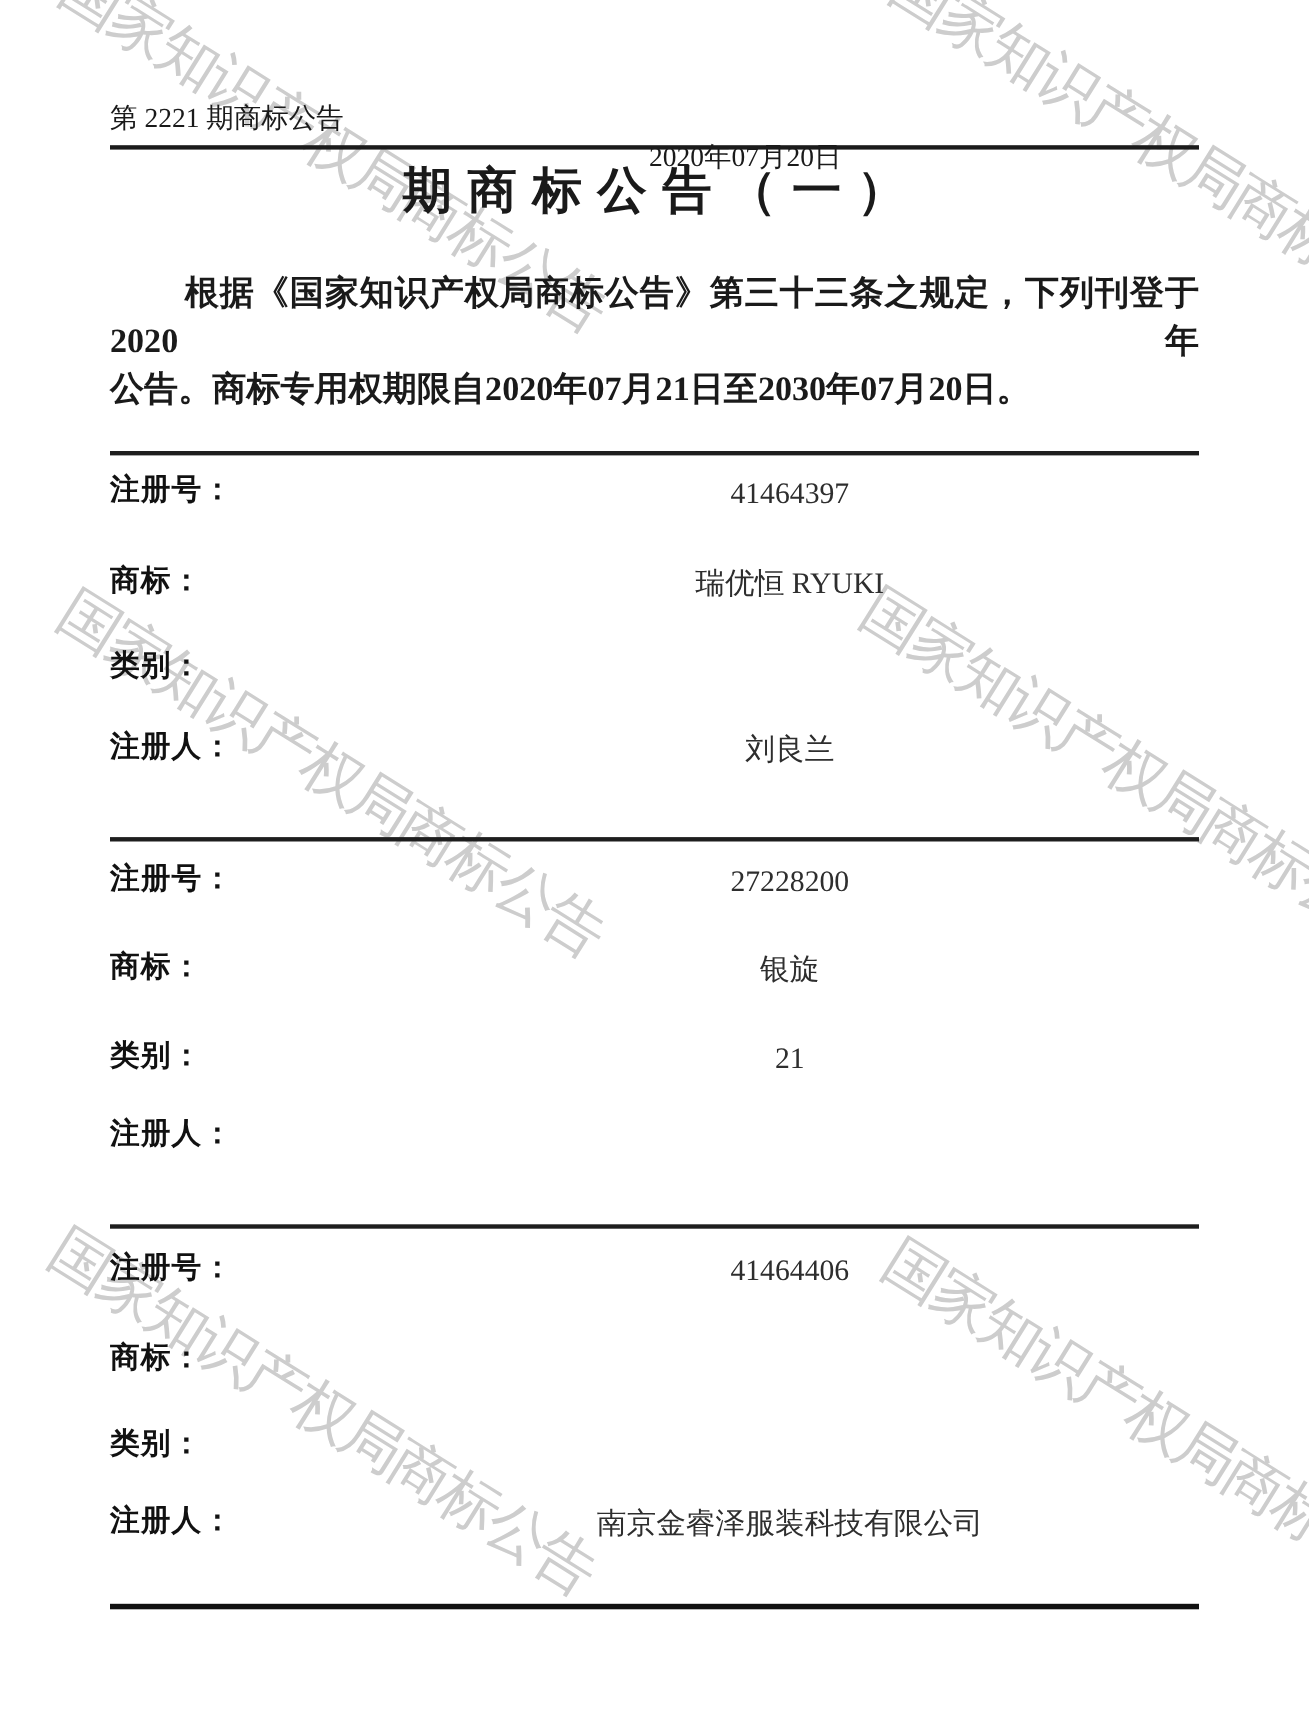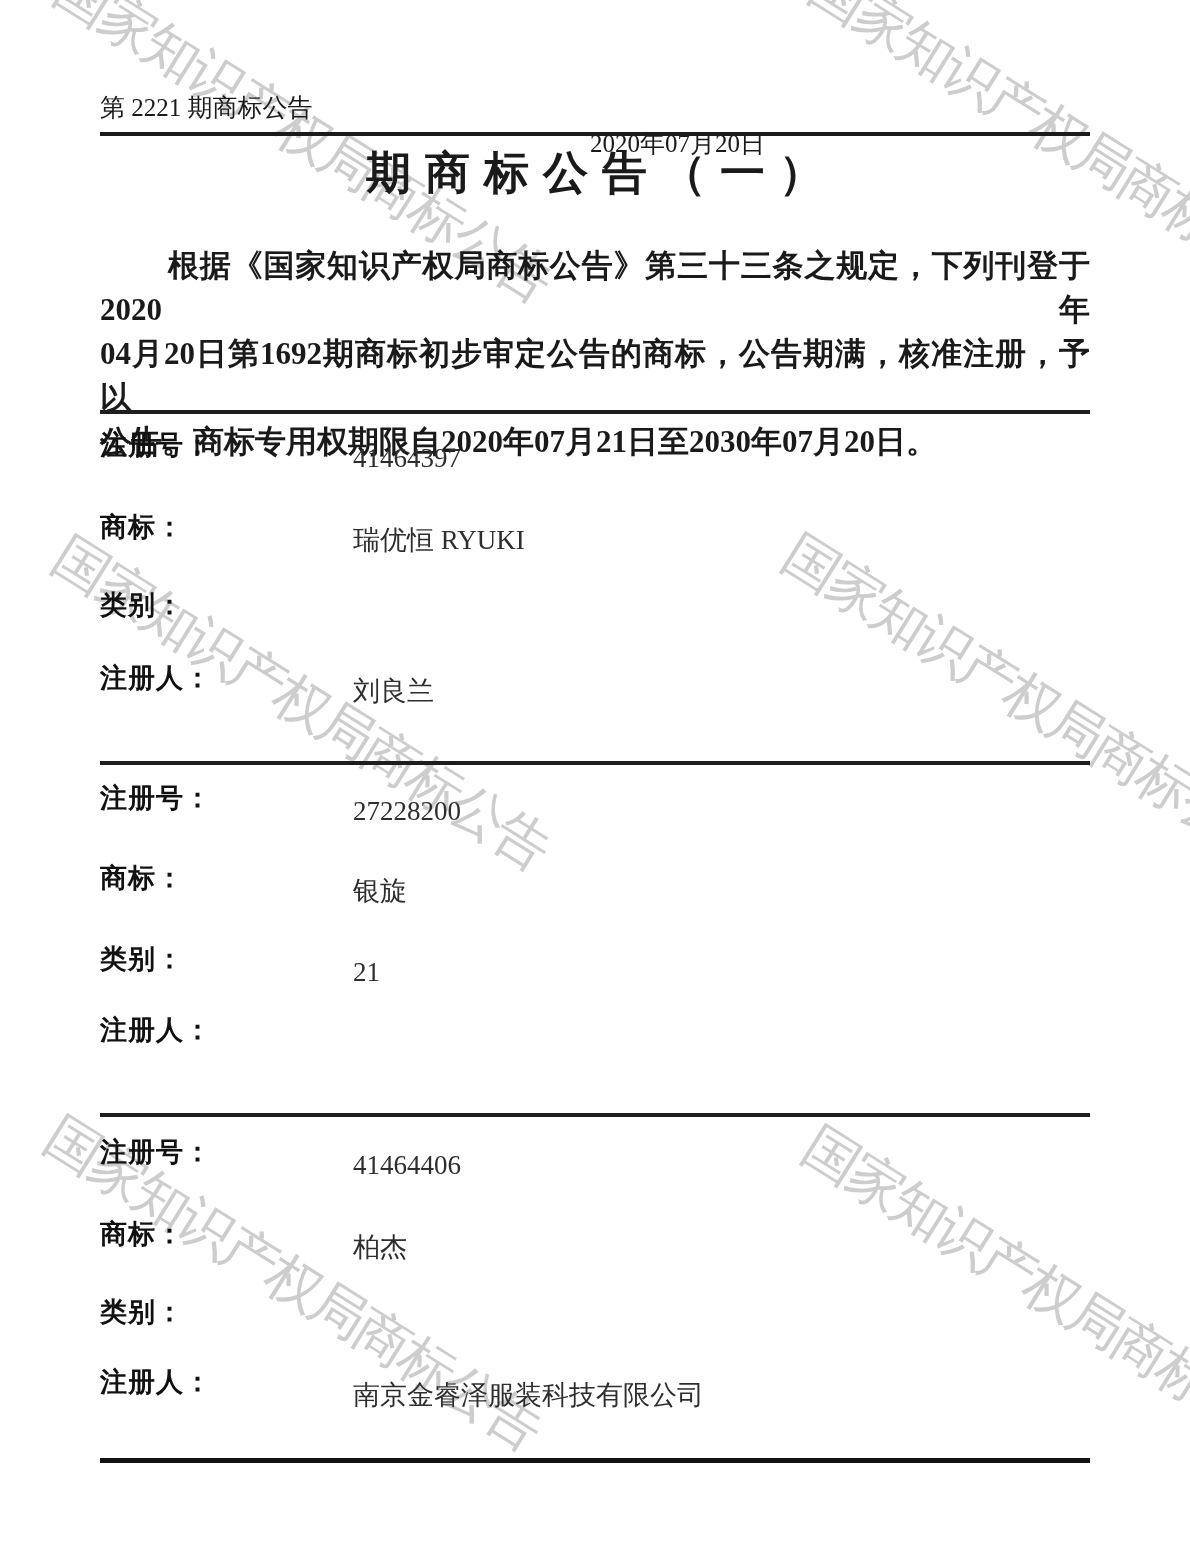--- a/index.html
+++ b/index.html
@@ -61,22 +61,22 @@
   .intro-line{width:990px;}
   .intro-just{text-align:justify; text-align-last:justify;}
   .intro-indent{text-indent:68px;}
   .frow{left:100px; width:990px; height:34px; font-size:27px; line-height:32px;}
   .frow .lbl{
     position:absolute; left:0; top:0; width:233px;
     font-weight:700; color:#111111;
     letter-spacing:1px; white-space:nowrap;
   }
   .frow .val{
-    position:absolute; left:253px; top:13px; width:730px;
-    text-align:left; font-weight:400; color:#2e2e2e; white-space:nowrap;
+    position:absolute; left:253px; top:3px; width:730px;
+    text-align:center; font-weight:400; color:#2e2e2e; white-space:nowrap;
   }
   
   .r-e1-reg{top:429px;} .r-e1-tm{top:511px;} .r-e1-cat{top:589px;} .r-e1-own{top:662px;}
   .r-e2-reg{top:782px;} .r-e2-tm{top:862px;} .r-e2-cat{top:943px;} .r-e2-own{top:1014px;}
   .r-e3-reg{top:1136px;} .r-e3-tm{top:1218px;} .r-e3-cat{top:1296px;} .r-e3-own{top:1366px;}
 </style>
 </head>
 <body>
 
 <div class="page" style="color: rgb(26, 26, 26);">
@@ -89,21 +89,20 @@
   <div class="wm wm-t6" style="color: rgb(205, 205, 205);">国家知识产权局商标公告</div>
 
   <div class="ct hdr-issue">第 2221 期商标公告</div>
   <div class="ct hdr-date">2020年07月20日</div>
   <div class="ct rule rule-header"></div>
 
   <div class="ct doc-title">期商标公告（一）</div>
 
   <div class="ct intro">
     <div class="intro-line intro-just intro-indent">根据《国家知识产权局商标公告》第三十三条之规定，下列刊登于2020年</div>
-    <div class="intro-line intro-just">04月20日第1692期商标初步审定公告的商标，公告期满，核准注册，予以</div>
     <div class="intro-line">公告。商标专用权期限自2020年07月21日至2030年07月20日。</div>
   </div>
 
   <div class="ct rule sep sep-1"></div>
   <div class="ct frow r-e1-reg">
     <span class="lbl">注册号：</span>
     <span class="val">41464397</span>
   </div>
   <div class="ct frow r-e1-tm">
     <span class="lbl">商标：</span>
@@ -134,21 +133,20 @@
     <span class="lbl">注册人：</span>
   </div>
 
   <div class="ct rule sep sep-3"></div>
   <div class="ct frow r-e3-reg">
     <span class="lbl">注册号：</span>
     <span class="val">41464406</span>
   </div>
   <div class="ct frow r-e3-tm">
     <span class="lbl">商标：</span>
-    <span class="val">柏杰</span>
   </div>
   <div class="ct frow r-e3-cat">
     <span class="lbl">类别：</span>
   </div>
   <div class="ct frow r-e3-own">
     <span class="lbl">注册人：</span>
     <span class="val">南京金睿泽服装科技有限公司</span>
   </div>
 
   <div class="ct rule rule-final"></div>

